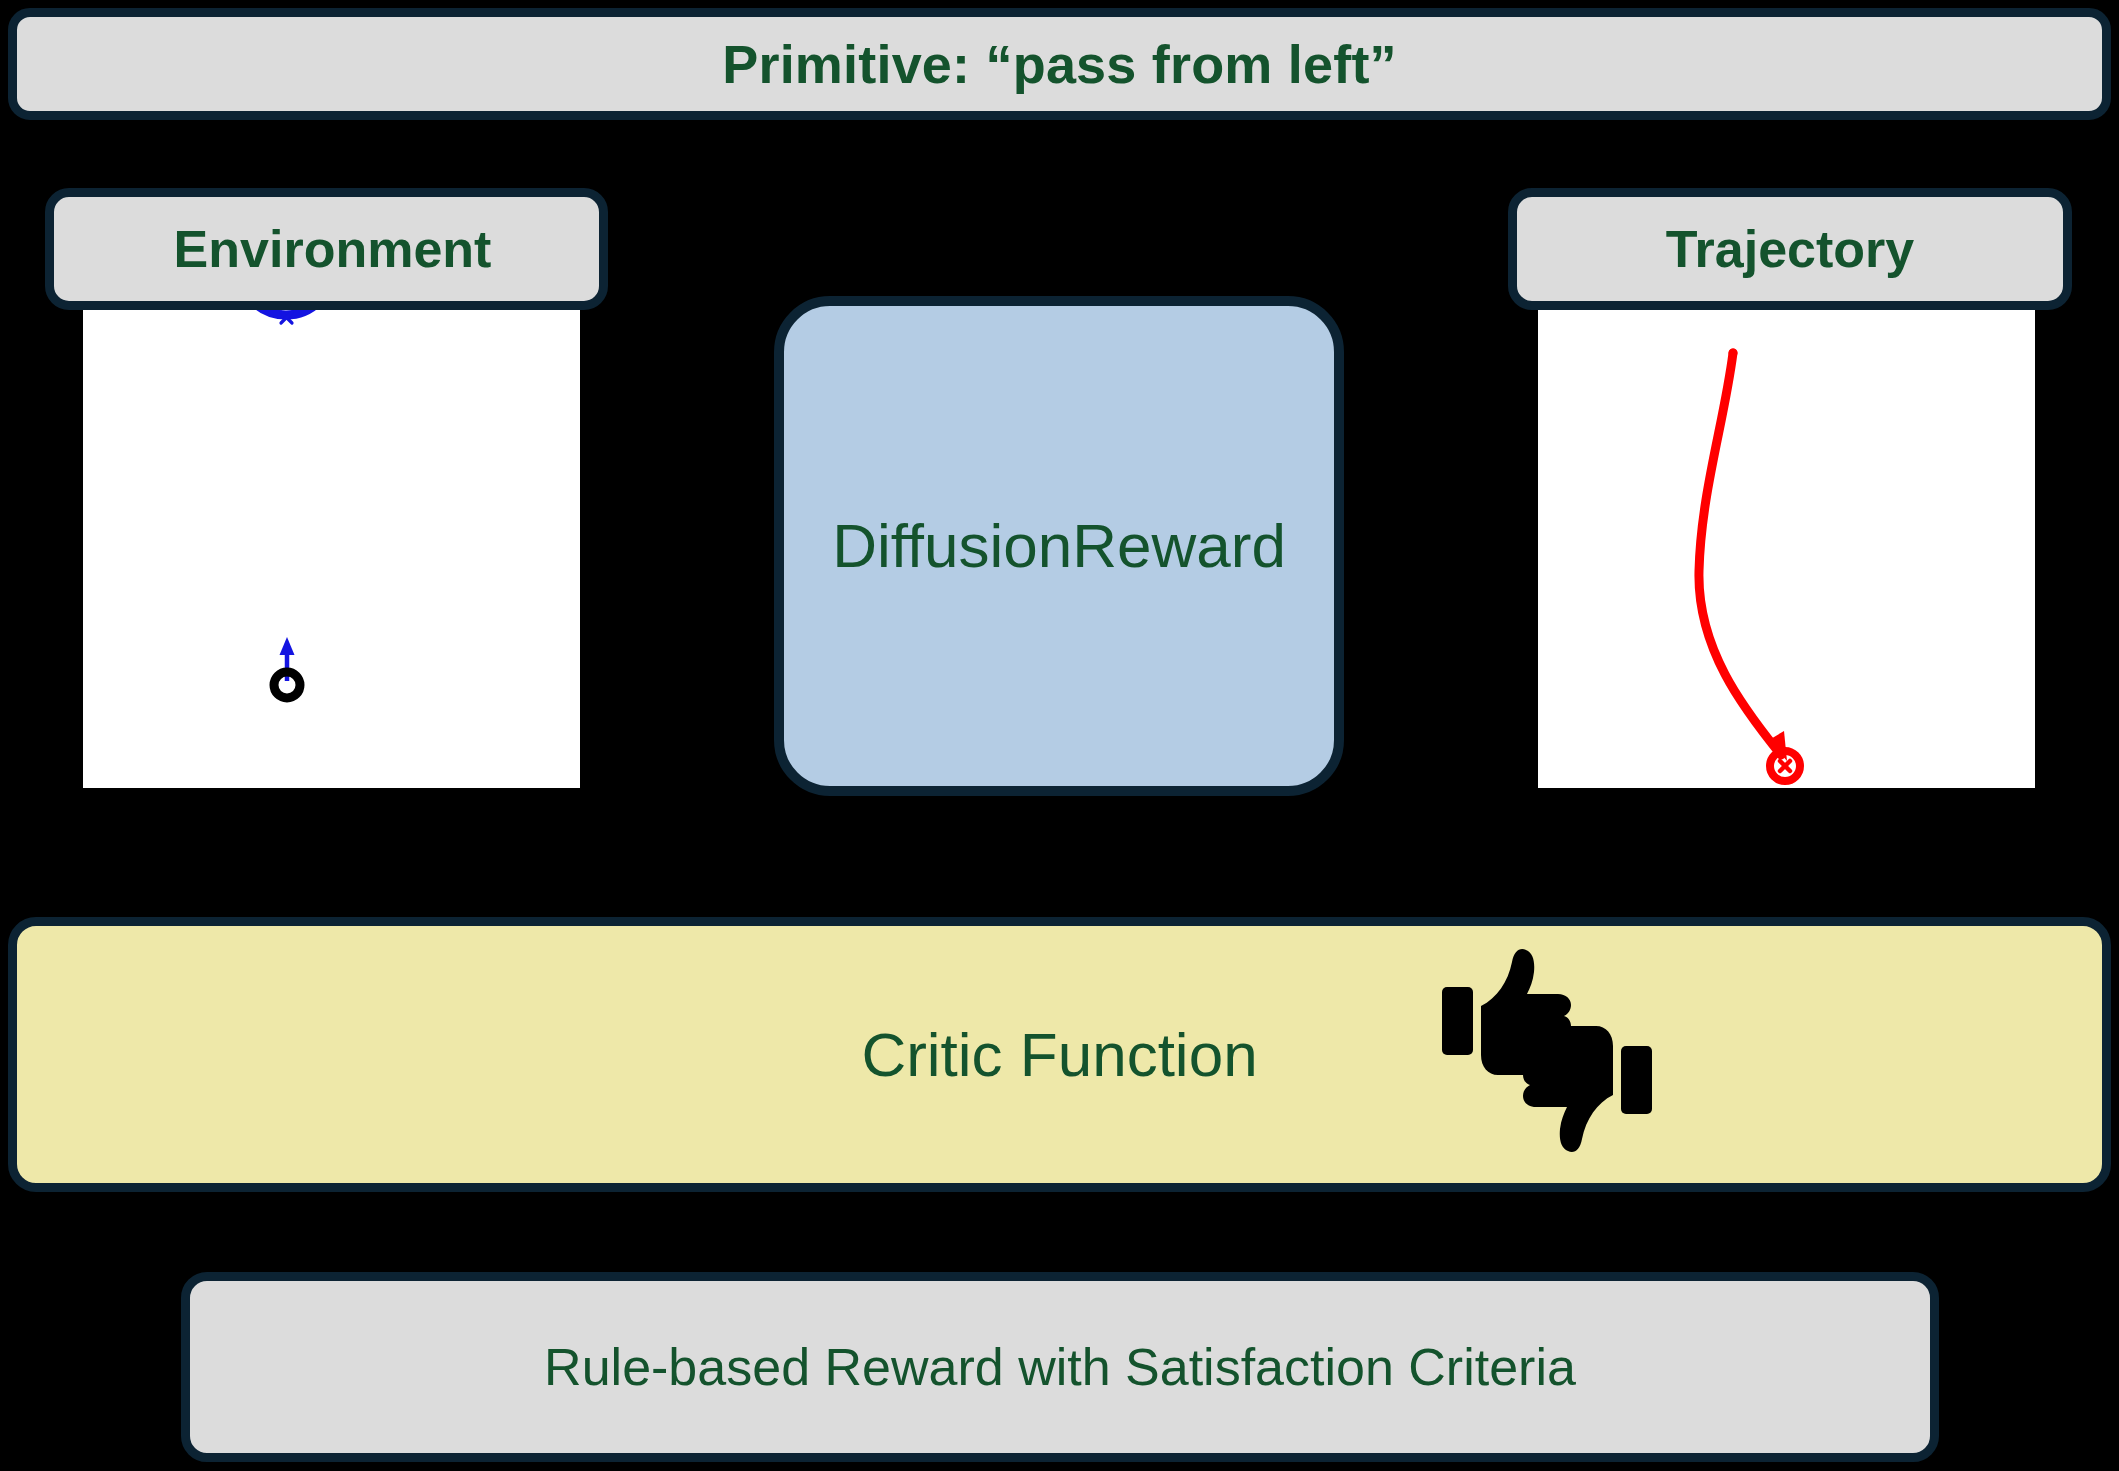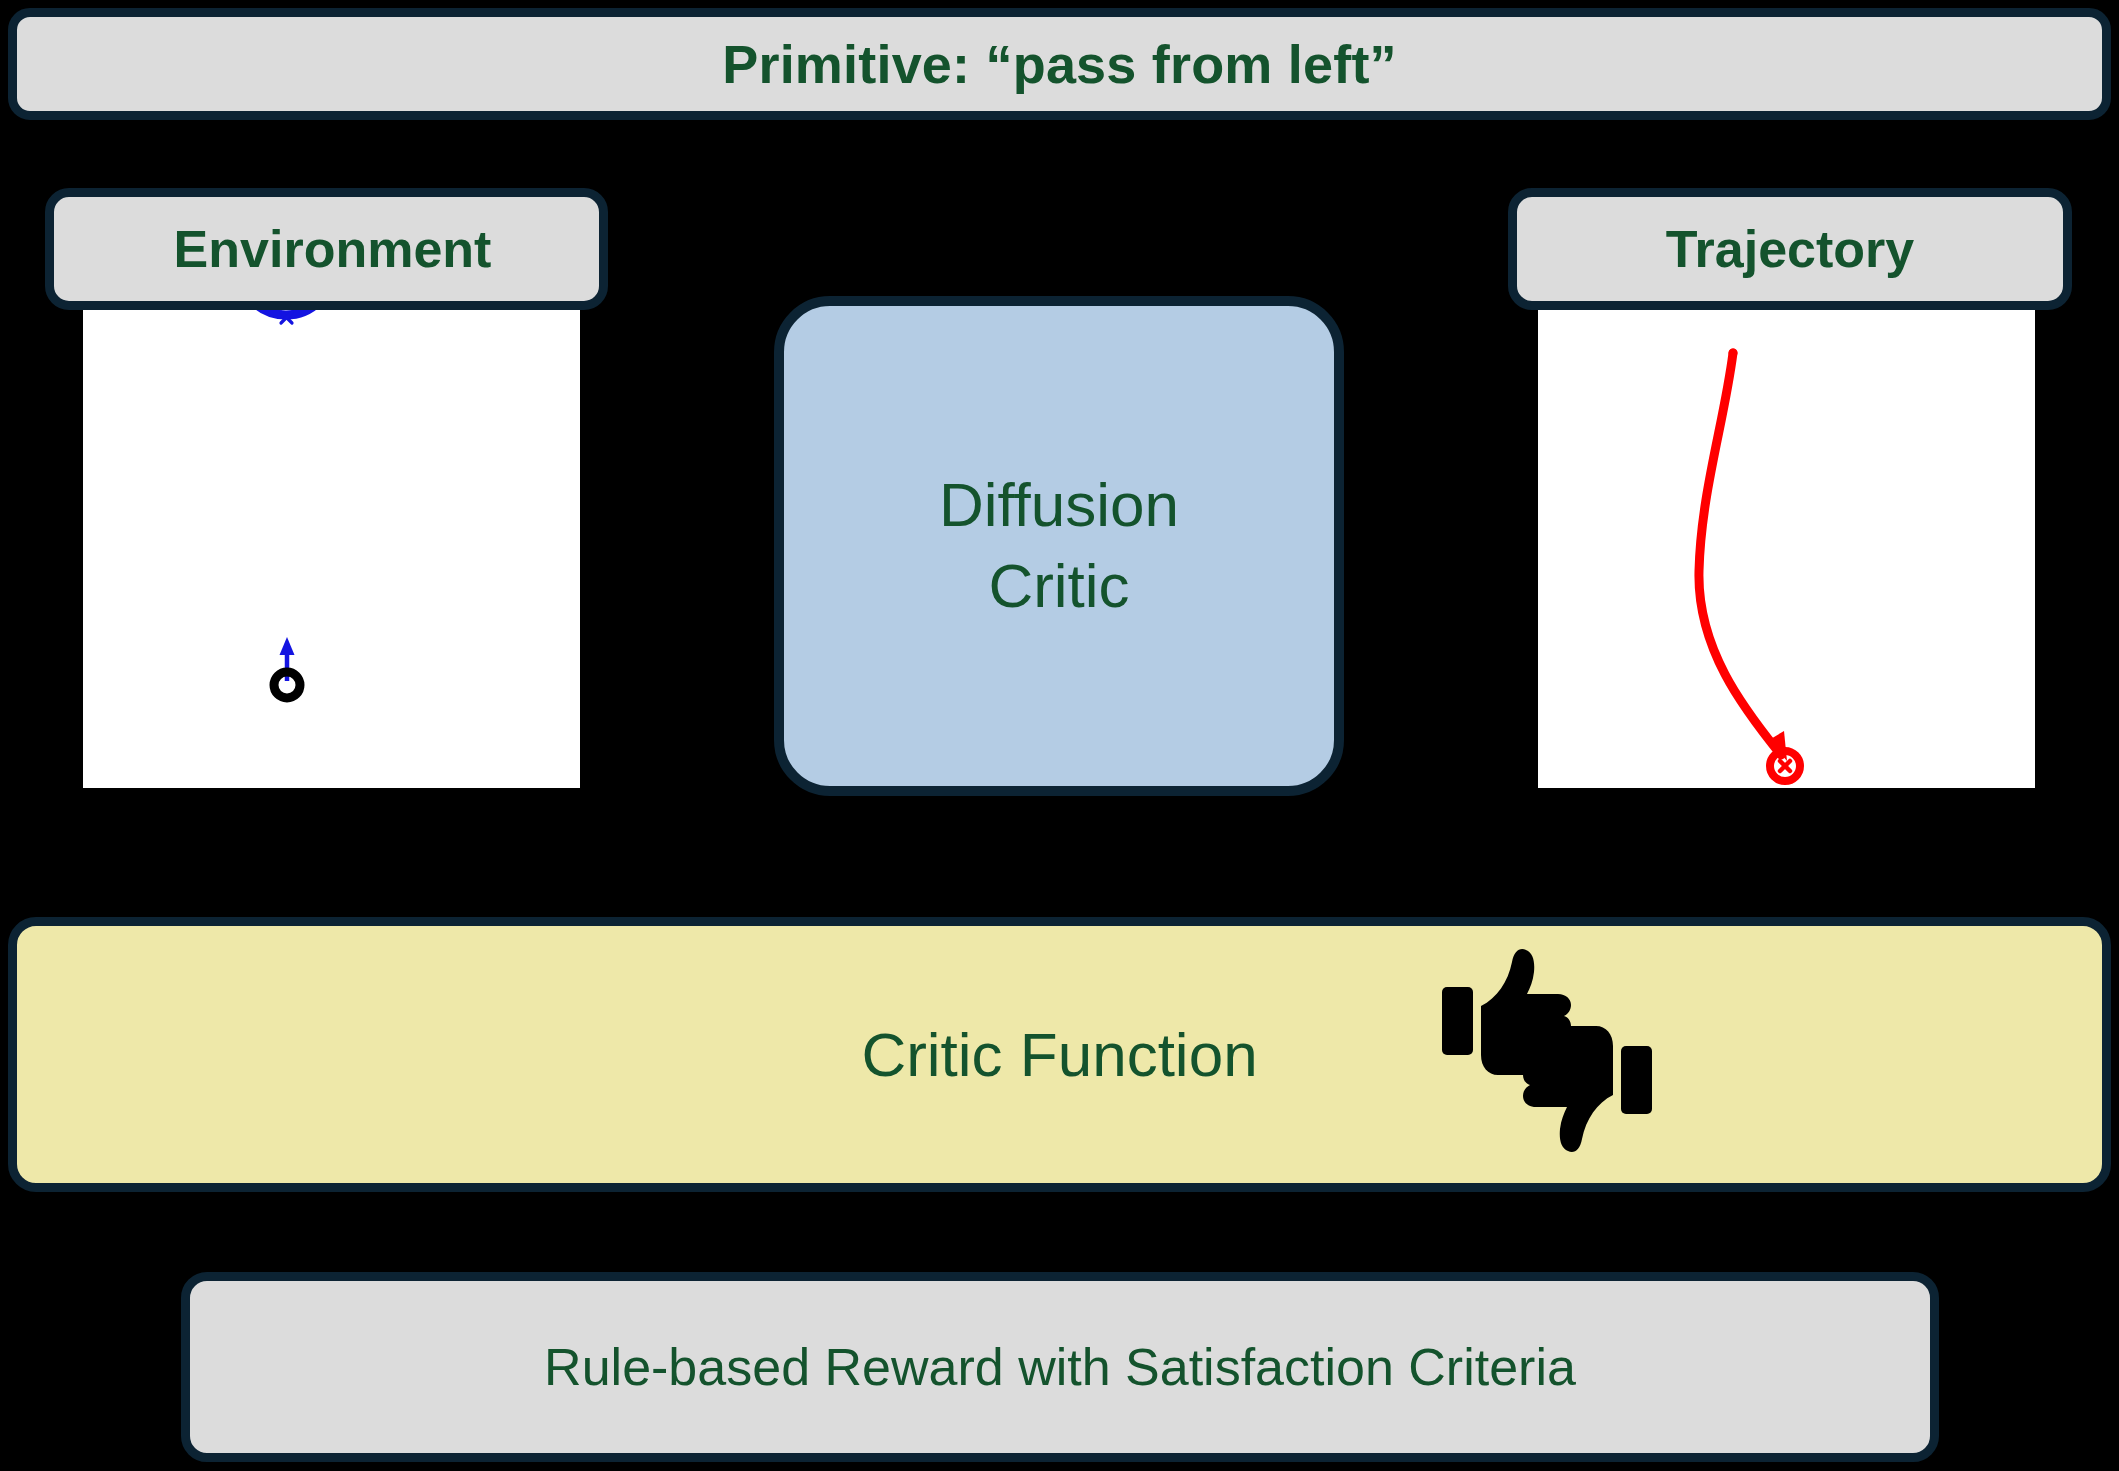--- a/index.html
+++ b/index.html
@@ -103,21 +103,21 @@
   
   #diffusion-model {
     left: 774px;
     top: 296px;
     width: 570px;
     height: 500px;
     background: #B4CCE4;
     border-radius: 56px;
     border-width: 10px;
     z-index: 3;
-    flex-direction: column;
+    flex-direction: row;
   }
   #diffusion-model .label {
     font-size: 62px;
     font-weight: normal;
     line-height: 1.30;
   }
 
   
   #critic-bar {
     left: 8px;
@@ -185,21 +185,21 @@
       <circle cx="204" cy="382" r="13" fill="none" stroke="#000000" stroke-width="9"></circle>
     </svg>
   </div>
 
   <div class="plate panel-header" id="environment-header">
     <span class="label">Environment</span>
   </div>
 
   <div class="plate" id="diffusion-model">
     <span class="label">Diffusion</span>
-    <span class="label">Critic</span>
+    <span class="label">Reward</span>
   </div>
 
   <div class="canvas" id="trajectory-canvas">
     <svg viewBox="0 0 497 485" preserveAspectRatio="none">
 
       <circle cx="195" cy="50" r="4.5" fill="#FF0000"></circle>
 
       <path d="M195,50 C186,120 163,190 161,268 C159,345 205,405 243,452" fill="none" stroke="#FF0000" stroke-width="9" stroke-linecap="round"></path>
 
       <polygon points="249,458 231,437 246,428" fill="#FF0000"></polygon>

